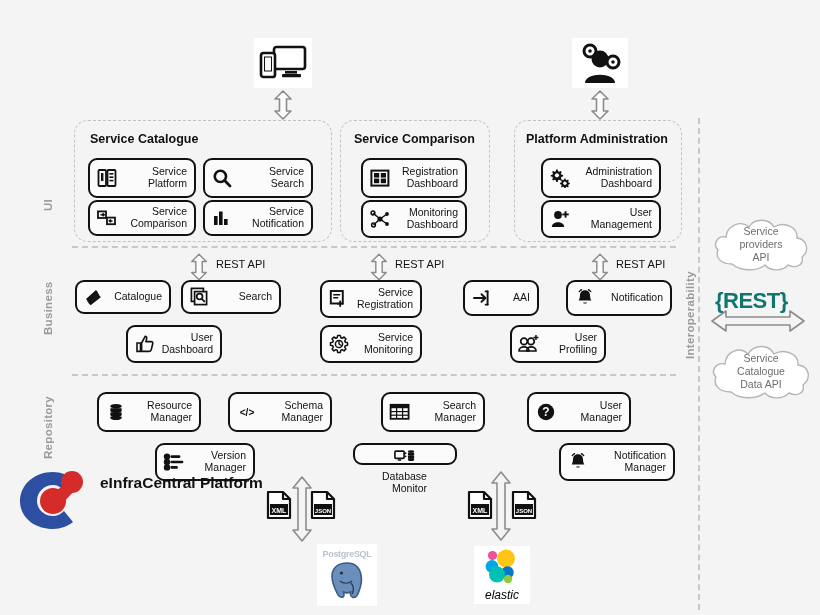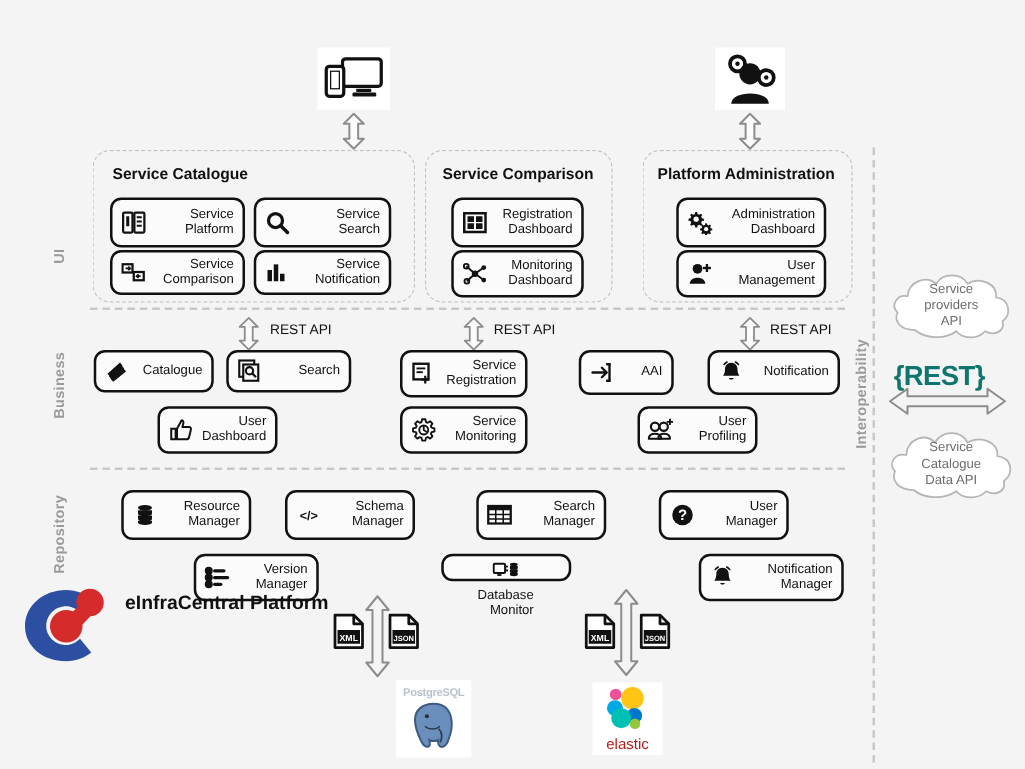--- a/index.html
+++ b/index.html
@@ -122,21 +122,21 @@
   .filebadge{position:absolute;}
 
   
   .dblogo{
     position:absolute;
     background:#fff;
     display:flex;flex-direction:column;
     align-items:center;justify-content:center;
   }
   .dblogo .cap{font-size:9px;color:#333;}
-  .elastic-cap{font-size:12px;color:#b91c1c;margin-top:4px;}
+  .elastic-cap{font-size:12px;color:#000000;margin-top:4px;font-style:italic;}
 </style>
 </head>
 <body>
 
 <div class="abs" style="left:254px;top:38px;width:58px;height:50px;background:#fff;display:flex;align-items:center;justify-content:center;">
   <svg width="50" height="40" viewBox="0 0 50 40">
     <rect x="16" y="4" width="31" height="22" rx="2.5" fill="none" stroke="#111" stroke-width="2.6"></rect>
     <rect x="27" y="28" width="12" height="2.6" fill="#111"></rect>
     <rect x="24" y="31" width="19" height="3.2" rx="1" fill="#111"></rect>
     <rect x="3" y="10" width="14" height="24" rx="2.6" fill="#fff" stroke="#111" stroke-width="2.6"></rect>

